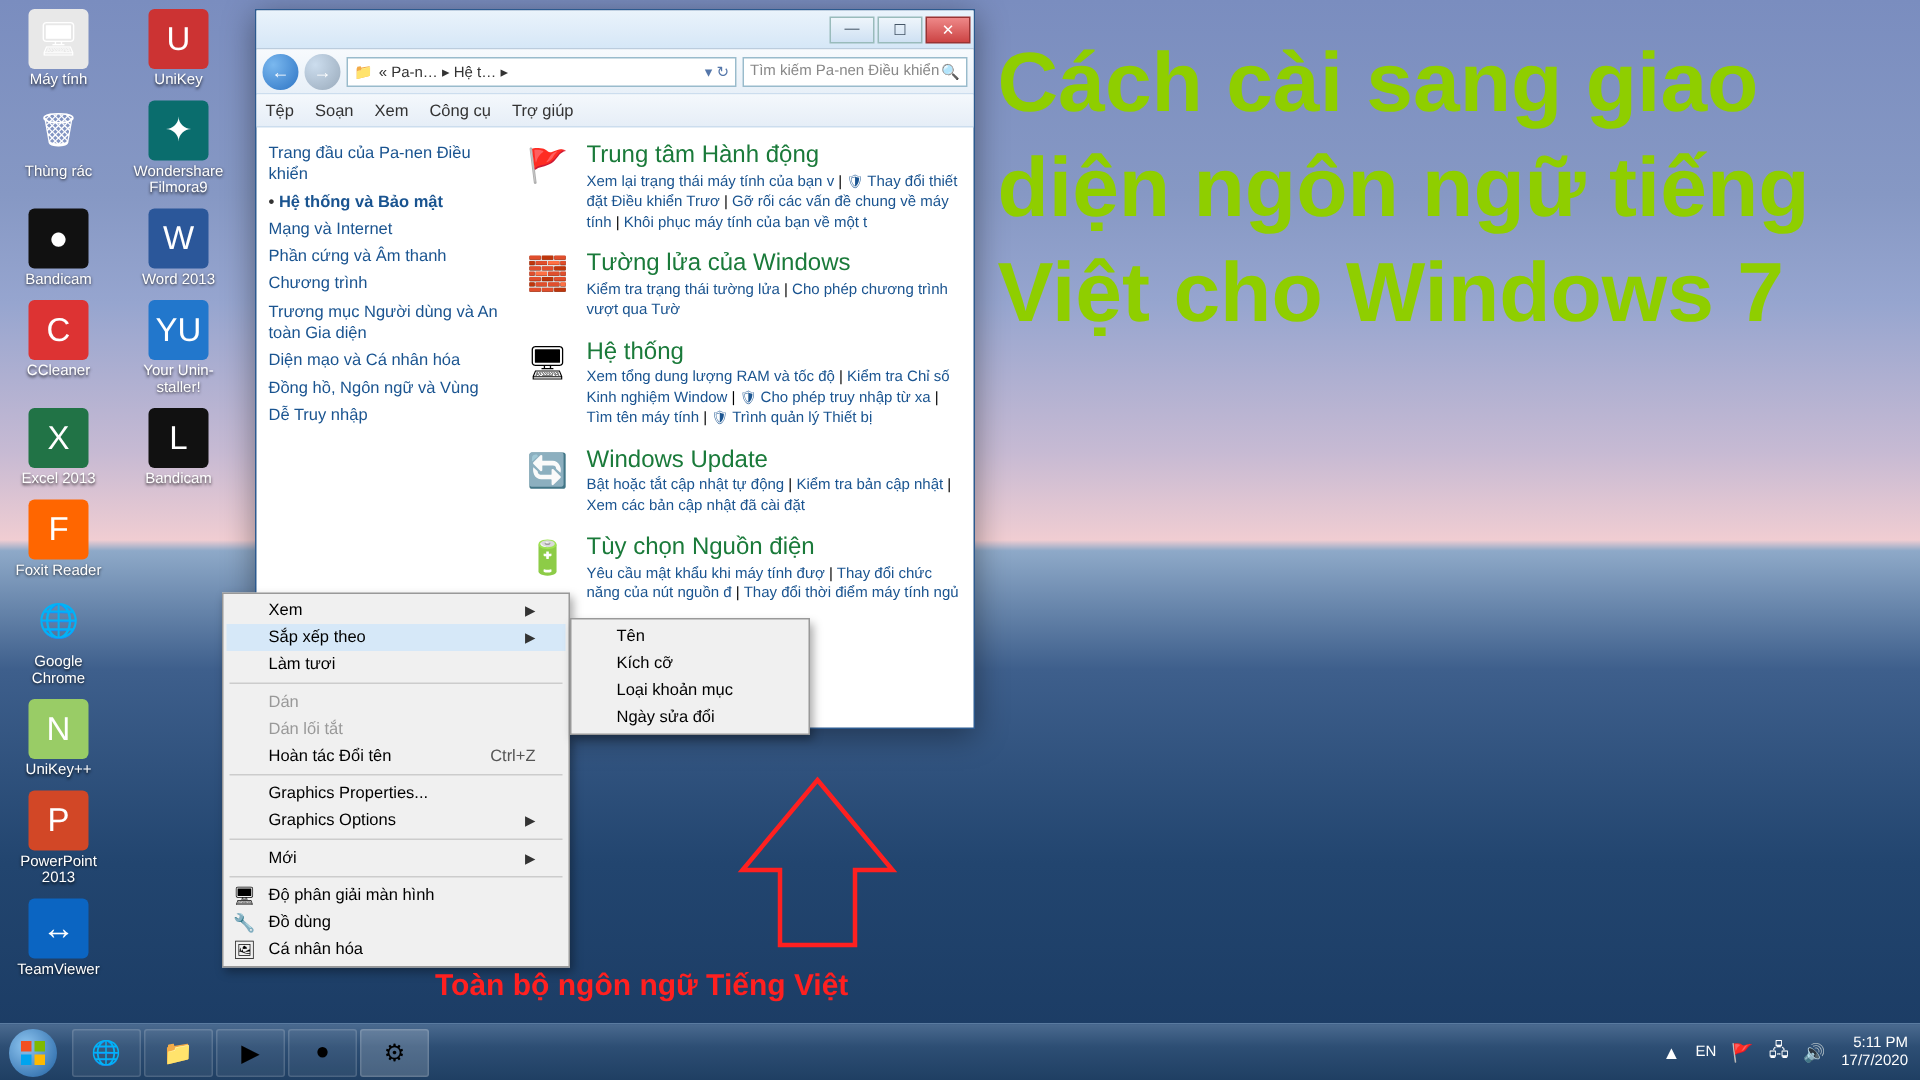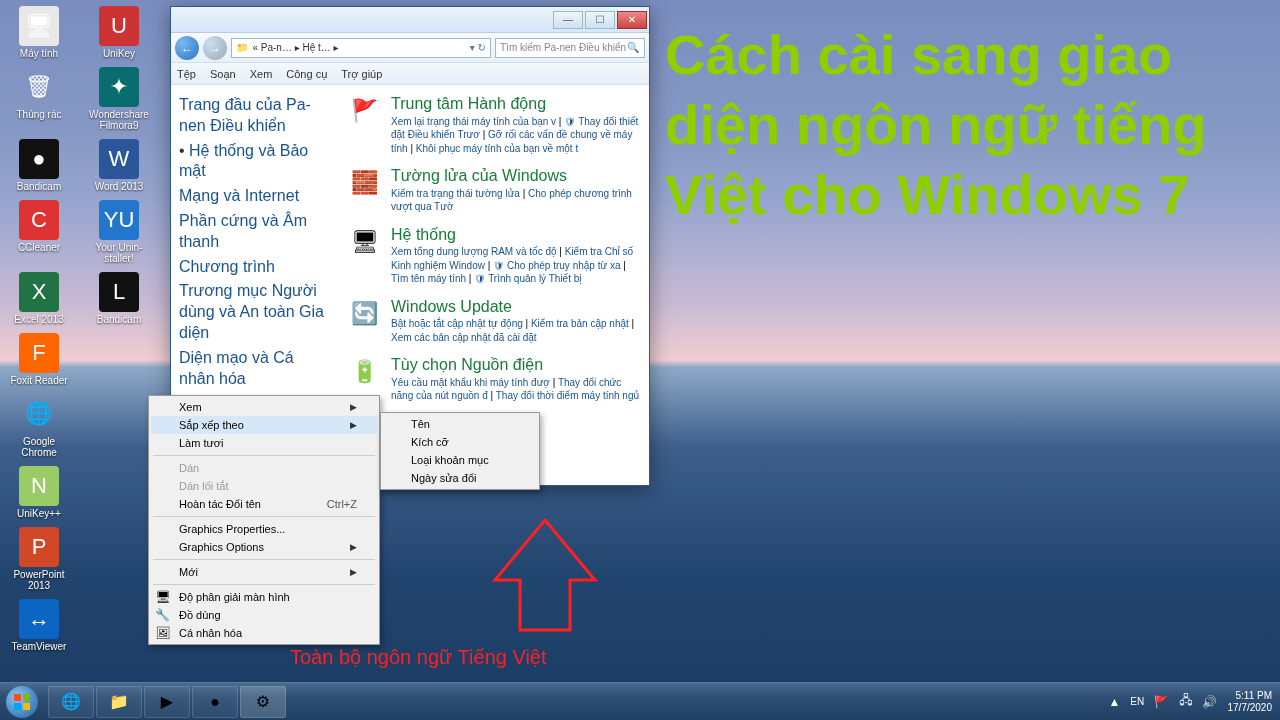--- a/index.html
+++ b/index.html
@@ -15,41 +15,41 @@
 .wbtn{width:30px;height:18px;margin-left:2px;background:linear-gradient(to bottom,#eef5fb,#cfe1f3);border:1px solid #9bb;display:flex;align-items:center;justify-content:center;font-size:10px;color:#456}
 .wbtn.close{background:linear-gradient(to bottom,#e88,#c44);color:#fff;border-color:#933}
 .navbar{height:30px;background:linear-gradient(to bottom,#f7fafd,#e8f0f8);display:flex;align-items:center;padding:0 4px;gap:4px;border-bottom:1px solid #cde}
 .navbtn{width:24px;height:24px;border-radius:50%;background:radial-gradient(circle at 30% 30%,#7ab8ef,#2d74c4);display:flex;align-items:center;justify-content:center;color:#fff;font-size:12px}
 .navbtn.fwd{background:radial-gradient(circle at 30% 30%,#cde,#9ab)}
 .addrbar{flex:1;height:20px;background:#fff;border:1px solid #9bc;display:flex;align-items:center;font-size:10px;padding:0 4px;color:#333}
 .searchbar{width:150px;height:20px;background:#fff;border:1px solid #9bc;font-size:10px;padding:0 4px;color:#888;display:flex;align-items:center}
 .menubar{height:22px;background:linear-gradient(to bottom,#f4f8fc,#e6eef7);display:flex;align-items:center;padding:0 6px;gap:14px;font-size:11px;color:#333;border-bottom:1px solid #cde}
 .menubar span{cursor:pointer}
 .body{display:flex;height:calc(100% - 78px)}
-.sidepane{width:170px;padding:10px 8px;font-size:16px;color:#1a5490}
+.sidepane{width:170px;padding:10px 8px;font-size:11px;color:#1a5490}
 .sidepane .hl{color:#1a5490;display:block;margin-bottom:4px;line-height:1.3;cursor:pointer}
-.sidepane .bold{font-weight:normal;color:#1a5490}
+.sidepane .bold{font-weight:bold;color:#1a5490}
 .sidepane .bold::before{content:"• ";color:#333}
 .mainpane{flex:1;padding:8px 6px;overflow:hidden}
 .catitem{display:flex;gap:8px;margin-bottom:10px}
 .caticon{width:36px;height:36px;flex:none;display:flex;align-items:center;justify-content:center;font-size:22px}
 .catbody{flex:1;font-size:10px;line-height:1.35}
 .cattitle{color:#1a7a3a;font-size:16px;cursor:pointer}
 .catlink{color:#1a5490;cursor:pointer}
 .catlink.sh::before{content:"🛡 ";font-size:9px}
 .ctxmenu{position:absolute;background:#f0f0f0;border:1px solid #999;box-shadow:2px 3px 6px rgba(0,0,0,.35);font-size:11px;padding:2px}
 .ctxmenu .mi{padding:3px 20px 3px 28px;display:flex;align-items:center;justify-content:space-between;cursor:default;position:relative;white-space:nowrap}
 .ctxmenu .mi.hl{background:#d6e8f8}
 .ctxmenu .mi.dis{color:#999}
 .ctxmenu .sep{height:1px;background:#ccc;margin:3px 2px}
 .ctxmenu .arrow{font-size:9px;color:#333;margin-left:20px}
 .ctxmenu .sc{color:#555;margin-left:30px}
 .ctxmenu .mico{position:absolute;left:4px;width:16px;height:16px;display:flex;align-items:center;justify-content:center;font-size:12px}
 .bigtext{position:absolute;left:665px;top:20px;right:20px;font-size:56px;font-weight:bold;color:#8fce00;line-height:1.25}
-.caption{position:absolute;left:290px;top:646px;font-size:20px;color:#ff2020;font-weight:400}
+.caption{position:absolute;left:290px;top:646px;font-size:20px;color:#ff2020;font-weight:700}
 .uparrow{position:absolute;left:475px;top:510px}
 .taskbar{position:absolute;left:0;bottom:0;width:100%;height:38px;background:linear-gradient(to bottom,#4a6a8f 0%,#2d4e74 40%,#1f3f63 100%);display:flex;align-items:center;border-top:1px solid #5a7ba0}
 .startorb{width:44px;height:38px;display:flex;align-items:center;justify-content:center}
 .startorb .orb{width:32px;height:32px;border-radius:50%;background:radial-gradient(circle at 35% 35%,#8ec5f0,#1f5fa0);display:flex;align-items:center;justify-content:center}
 .tbitems{display:flex;gap:2px;margin-left:4px}
 .tbitem{width:46px;height:32px;background:rgba(255,255,255,.06);border:1px solid rgba(255,255,255,.15);border-radius:2px;display:flex;align-items:center;justify-content:center;font-size:16px}
 .tray{margin-left:auto;display:flex;align-items:center;gap:10px;padding:0 8px;color:#fff;font-size:10px;height:100%}
 .tray .clk{text-align:right;line-height:1.2}
 .tray .ic{font-size:12px}
 </style>

